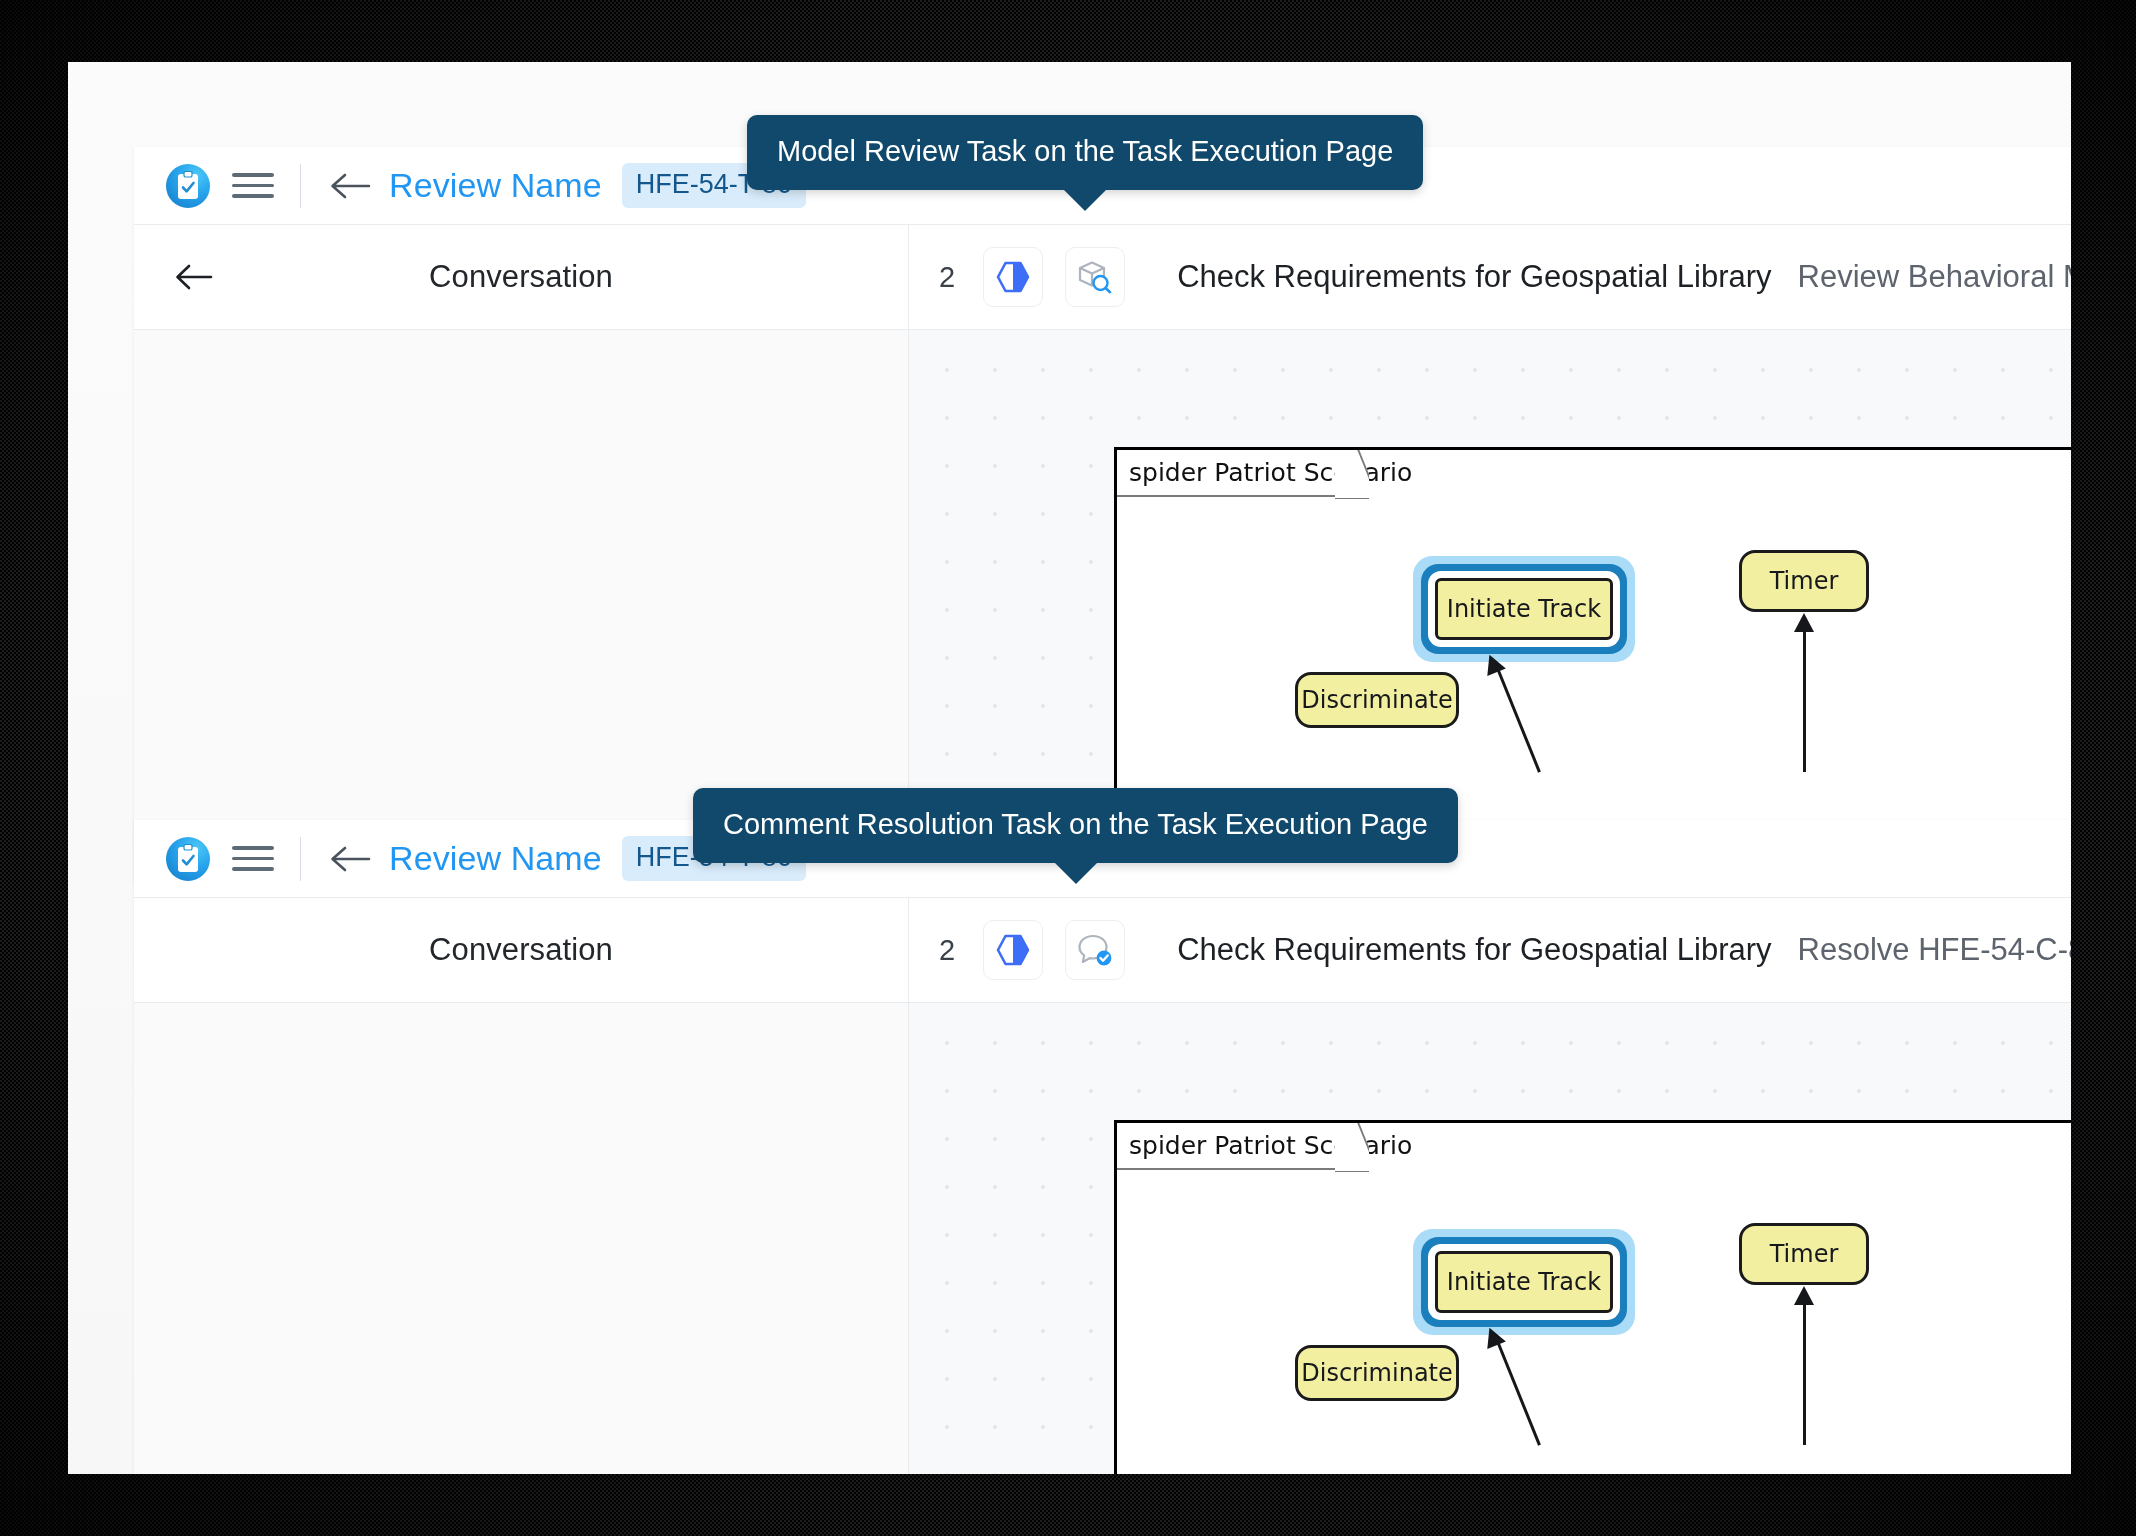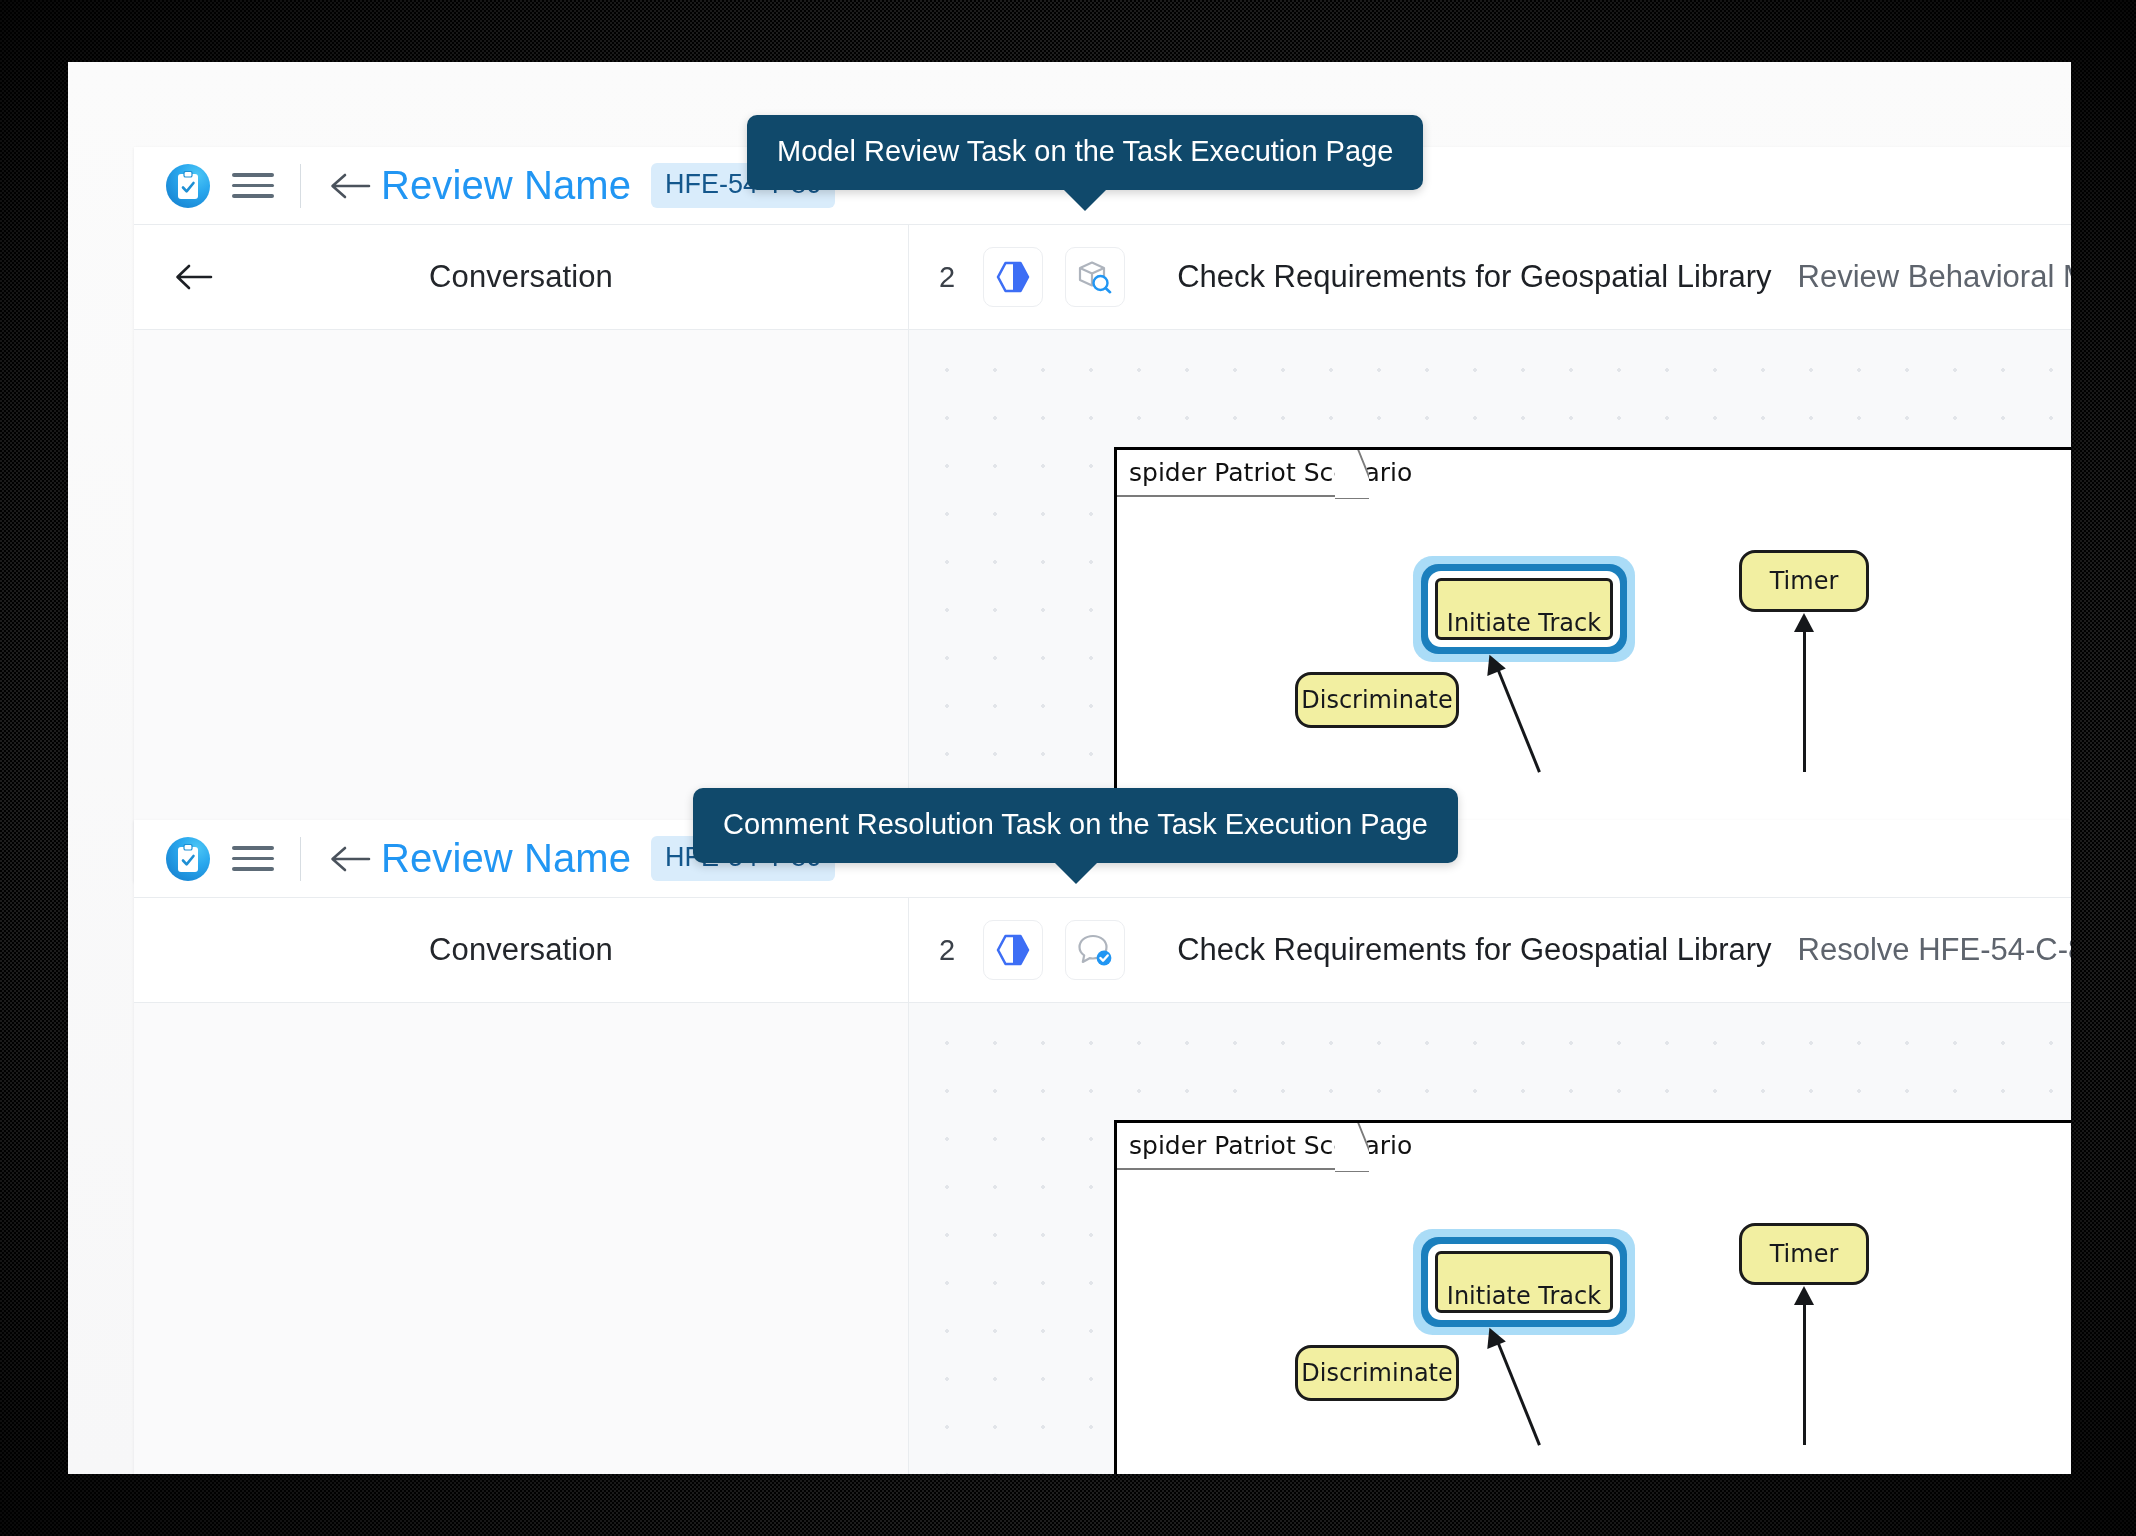--- a/index.html
+++ b/index.html
@@ -57,21 +57,21 @@
   .hamburger{
     width:42px;height:30px;margin-left:22px;flex:0 0 auto;
     display:flex;flex-direction:column;justify-content:center;gap:7px;cursor:pointer;
   }
   .hamburger span{display:block;height:3.5px;background:#5d6b77;border-radius:2px;}
   .hdr-divider{width:1px;height:44px;background:#d7dde2;margin:0 26px 0 26px;flex:0 0 auto;}
   .back-arrow{
     flex:0 0 auto;width:46px;height:34px;display:flex;align-items:center;justify-content:center;cursor:pointer;
   }
   .review-name{
-    font-size:40px;color:#2196f3;letter-spacing:.1px;margin-left:8px;white-space:nowrap;cursor:pointer;
+    font-size:34px;color:#2196f3;letter-spacing:.1px;margin-left:16px;white-space:nowrap;cursor:pointer;
   }
   .id-badge{
     margin-left:20px;background:#d9ecfb;color:#14578c;
     font-size:27px;padding:6px 14px 8px;border-radius:6px;white-space:nowrap;
   }
 
   
   .content-row{display:flex;height:calc(100% - 78px);}
   .conv-col{
     width:775px;flex:0 0 775px;border-right:1px solid #e9ecef;box-sizing:border-box;
@@ -133,21 +133,20 @@
   
   .node{
     position:absolute;background:#f2efa1;border:3px solid #1b1b1b;border-radius:16px;
     display:flex;align-items:center;justify-content:center;
     font-size:24px;color:#16181c;font-family:"DejaVu Sans",sans-serif;
     box-sizing:border-box;
   }
   .node.selected{
     box-shadow:0 0 0 7px #fff, 0 0 0 14px #1b7fbd, 0 0 0 22px #aadcf7;
     border-radius:6px;
-    align-items:flex-end;
   }
   .edge{position:absolute;background:#15171a;transform-origin:0 0;}
   .arrowhead{
     position:absolute;width:0;height:0;
     border-left:10px solid transparent;border-right:10px solid transparent;
     border-bottom:19px solid #15171a;
   }
 
   
   .callout{

